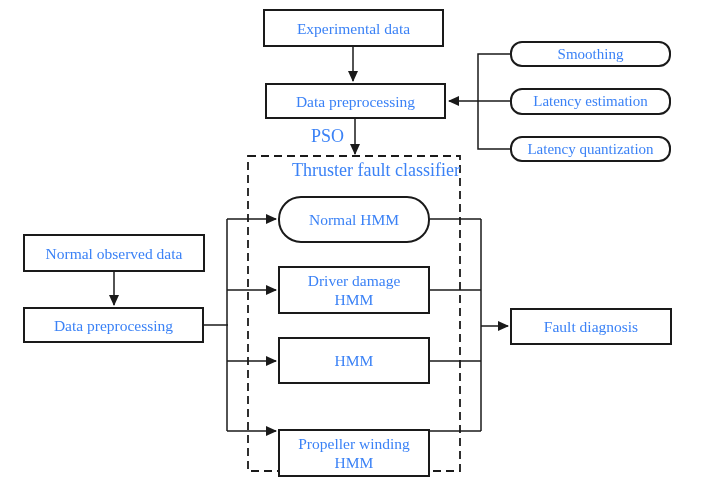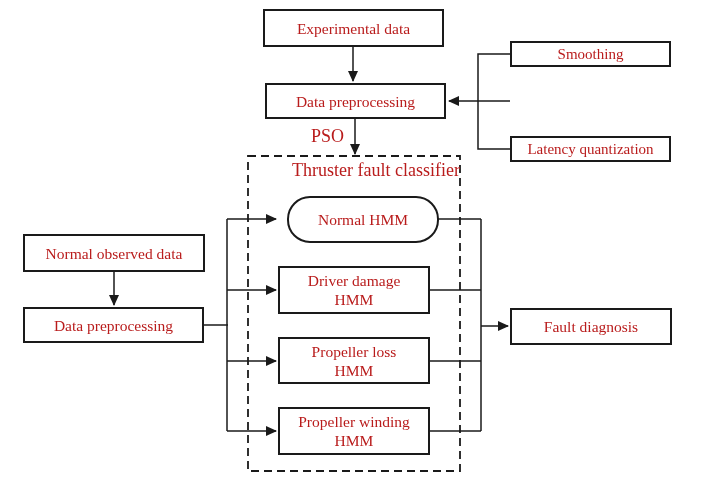--- a/index.html
+++ b/index.html
@@ -2,21 +2,21 @@
 <html><head>
 <meta charset="utf-8">
 <style>
   html, body { margin: 0; padding: 0; background: #ffffff; }
   .canvas {
     position: relative;
     width: 705px;
     height: 491px;
     background: #ffffff;
     font-family: "Liberation Serif", "DejaVu Serif", serif;
-    color: #b91c1c;
+    color: #3b82f6;
     overflow: hidden;
   }
   svg.wires {
     position: absolute;
     left: 0; top: 0;
     width: 705px; height: 491px;
   }
   .node {
     position: absolute;
     box-sizing: border-box;
@@ -24,40 +24,40 @@
     background: #ffffff;
     display: flex;
     flex-direction: column;
     align-items: center;
     justify-content: center;
     text-align: center;
     font-size: 15.5px;
     line-height: 19px;
     white-space: nowrap;
   }
-  .node.small { font-size: 15px; }
+  .node.small { font-size: 15px; border-radius: 12px; }
   .floating-label {
     position: absolute;
     font-size: 18px;
     line-height: 19px;
     background: transparent;
     white-space: nowrap;
   }
   
   #experimental-data      { left: 263px; top: 9px;   width: 181px; height: 38px; }
   #data-preprocessing-top { left: 265px; top: 83px;  width: 181px; height: 36px; }
   #smoothing              { left: 510px; top: 41px;  width: 161px; height: 26px; }
   #latency-estimation     { left: 510px; top: 88px;  width: 161px; height: 27px; }
   #vector-quantization    { left: 510px; top: 136px; width: 161px; height: 26px; }
   #current-observed-data  { left: 23px;  top: 234px; width: 182px; height: 38px; }
   #data-preprocessing-left{ left: 23px;  top: 307px; width: 181px; height: 36px; }
-  #normal-hmm             { left: 287px; top: 196px; width: 152px; height: 47px; border-radius: 23px; }
+  #normal-hmm             { left: 278px; top: 196px; width: 152px; height: 47px; border-radius: 23px; }
   #driver-damage-hmm      { left: 278px; top: 266px; width: 152px; height: 48px; }
   #propeller-loss-hmm     { left: 278px; top: 337px; width: 152px; height: 47px; }
-  #propeller-winding-hmm  { left: 278px; top: 407px; width: 152px; height: 48px; }
+  #propeller-winding-hmm  { left: 278px; top: 429px; width: 152px; height: 48px; }
   #fault-diagnosis        { left: 510px; top: 308px; width: 162px; height: 37px; }
   #classifier-title       { left: 248px; top: 161px; width: 212px; text-align: right; }
   #pso-label              { left: 311px; top: 127px; }
 </style>
 </head>
 <body>
 
 <div class="canvas">
 
   <svg class="wires" viewBox="0 0 705 491" xmlns="http://www.w3.org/2000/svg">
@@ -98,20 +98,23 @@
   </div>
 
   <div class="node" id="data-preprocessing-top">
     <span>Data preprocessing</span>
   </div>
 
   <div class="node small" id="smoothing">
     <span>Smoothing</span>
   </div>
 
+  <div class="node small" id="latency-estimation">
+    <span>Latency estimation</span>
+  </div>
 
   <div class="node small" id="vector-quantization">
     <span>Latency quantization</span>
   </div>
 
   <div class="node" id="current-observed-data">
     <span>Normal observed data</span>
   </div>
 
   <div class="node" id="data-preprocessing-left">
@@ -121,21 +124,20 @@
   <div class="node" id="normal-hmm">
     <span>Normal HMM</span>
   </div>
 
   <div class="node" id="driver-damage-hmm">
     <span>Driver damage</span>
     <span>HMM</span>
   </div>
 
   <div class="node" id="propeller-loss-hmm">
-    <span>Propeller loss</span>
     <span>HMM</span>
   </div>
 
   <div class="node" id="propeller-winding-hmm">
     <span>Propeller winding</span>
     <span>HMM</span>
   </div>
 
   <div class="node" id="fault-diagnosis">
     <span>Fault diagnosis</span>

